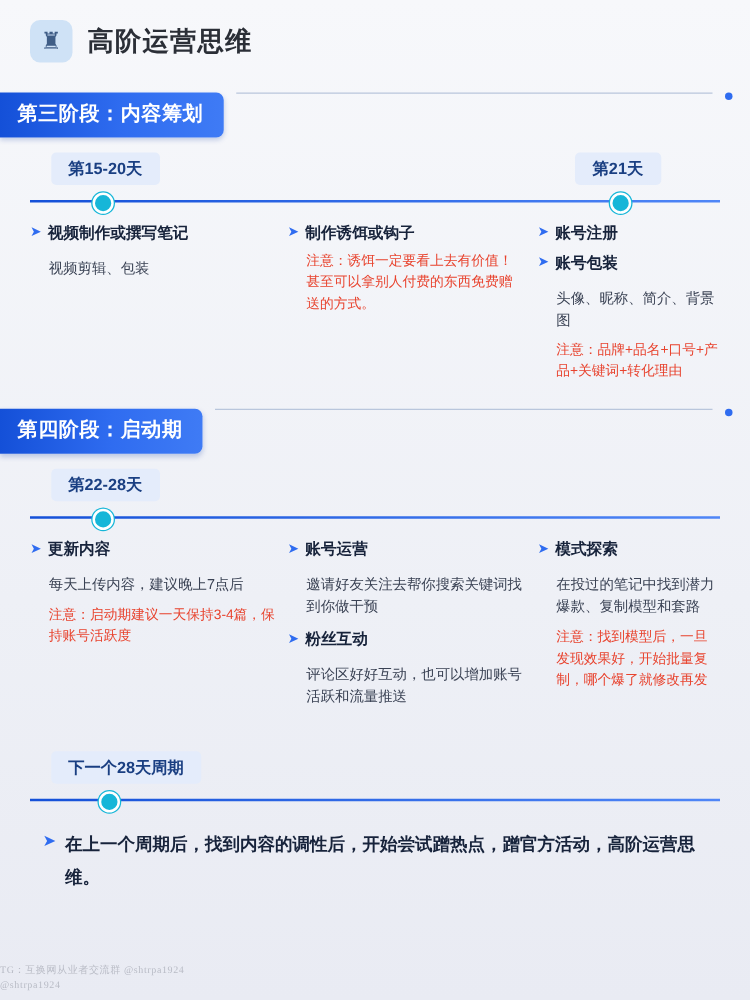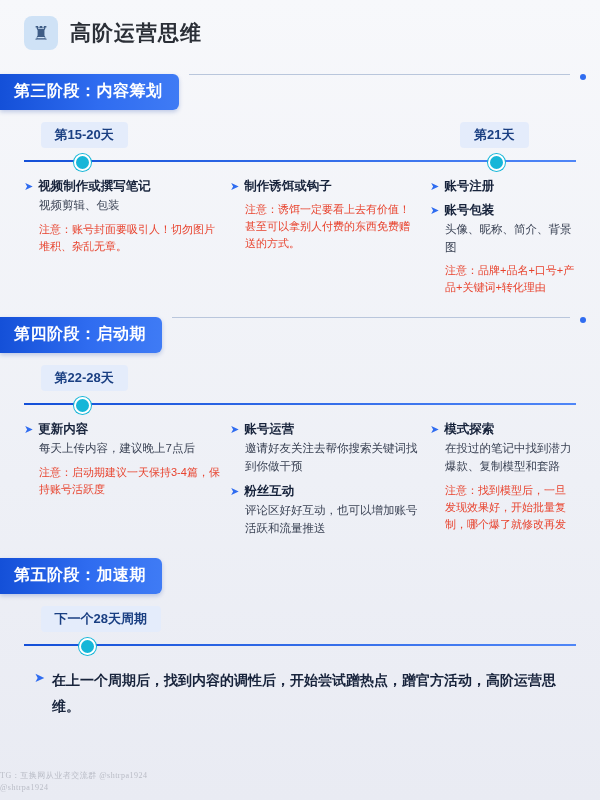--- a/index.html
+++ b/index.html
@@ -84,21 +84,21 @@
   .col.c2{flex:0 0 190px;}
   .col.c3{flex:1;}
 
   .item{margin-bottom:7px;}
   .item-head{
     display:flex;gap:5px;align-items:flex-start;
     font-size:12.5px;font-weight:bold;color:#17233b;line-height:1.35;
   }
   .arrow{color:#2f6cf0;font-size:11px;line-height:1.5;}
   .item-body{
-    font-size:11.5px;color:#3a4254;line-height:1.55;margin-left:15px;margin-top:2px;
+    font-size:11.5px;color:#3a4254;line-height:1.55;margin-left:15px;margin-top:12px;
   }
   .note{
     font-size:11px;color:#e8432e;line-height:1.55;margin-left:15px;margin-top:6px;
   }
 
   
   .final{
     margin:16px 34px 0 34px;
     display:flex;gap:7px;align-items:flex-start;
   }
@@ -144,21 +144,20 @@
     </div>
 
     <div class="cols">
       <div class="col c1">
         <div class="item">
           <div class="item-head">
             <span class="arrow">➤</span>
             <span>视频制作或撰写笔记</span>
           </div>
           <div class="item-body">视频剪辑、包装</div>
-          <div class="note">注意：账号封面要吸引人！切勿图片堆积、杂乱无章。</div>
         </div>
       </div>
       <div class="col c2">
         <div class="item">
           <div class="item-head">
             <span class="arrow">➤</span>
             <span>制作诱饵或钩子</span>
           </div>
           <div class="note">注意：诱饵一定要看上去有价值！甚至可以拿别人付费的东西免费赠送的方式。</div>
         </div>
@@ -234,21 +233,20 @@
           </div>
           <div class="item-body">在投过的笔记中找到潜力爆款、复制模型和套路</div>
           <div class="note">注意：找到模型后，一旦发现效果好，开始批量复制，哪个爆了就修改再发</div>
         </div>
       </div>
     </div>
   </div>
 
   <div class="stage">
     <div class="banner-row">
-      <div class="stage-banner">第五阶段：加速期</div>
       <div class="banner-line" style="background:transparent"></div>
     </div>
 
     <div class="track">
       <div class="pill-row">
         <div class="pill" style="left:3%">下一个28天周期</div>
       </div>
       <div class="timeline">
         <div class="bar"></div>
         <div class="node" style="left:10%"></div>

